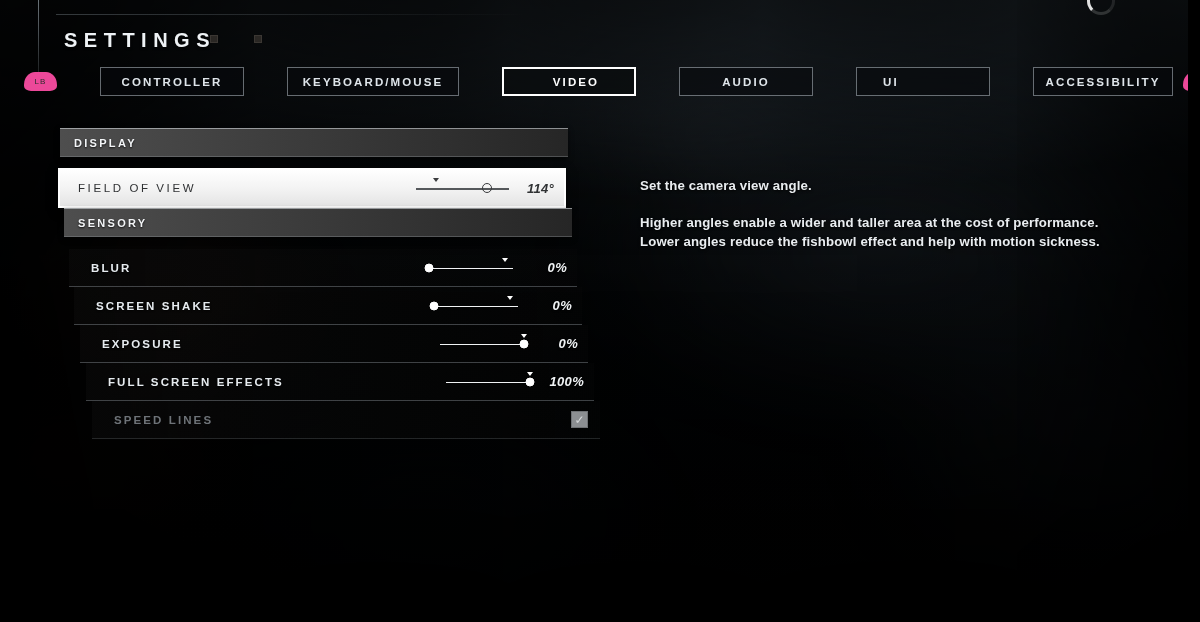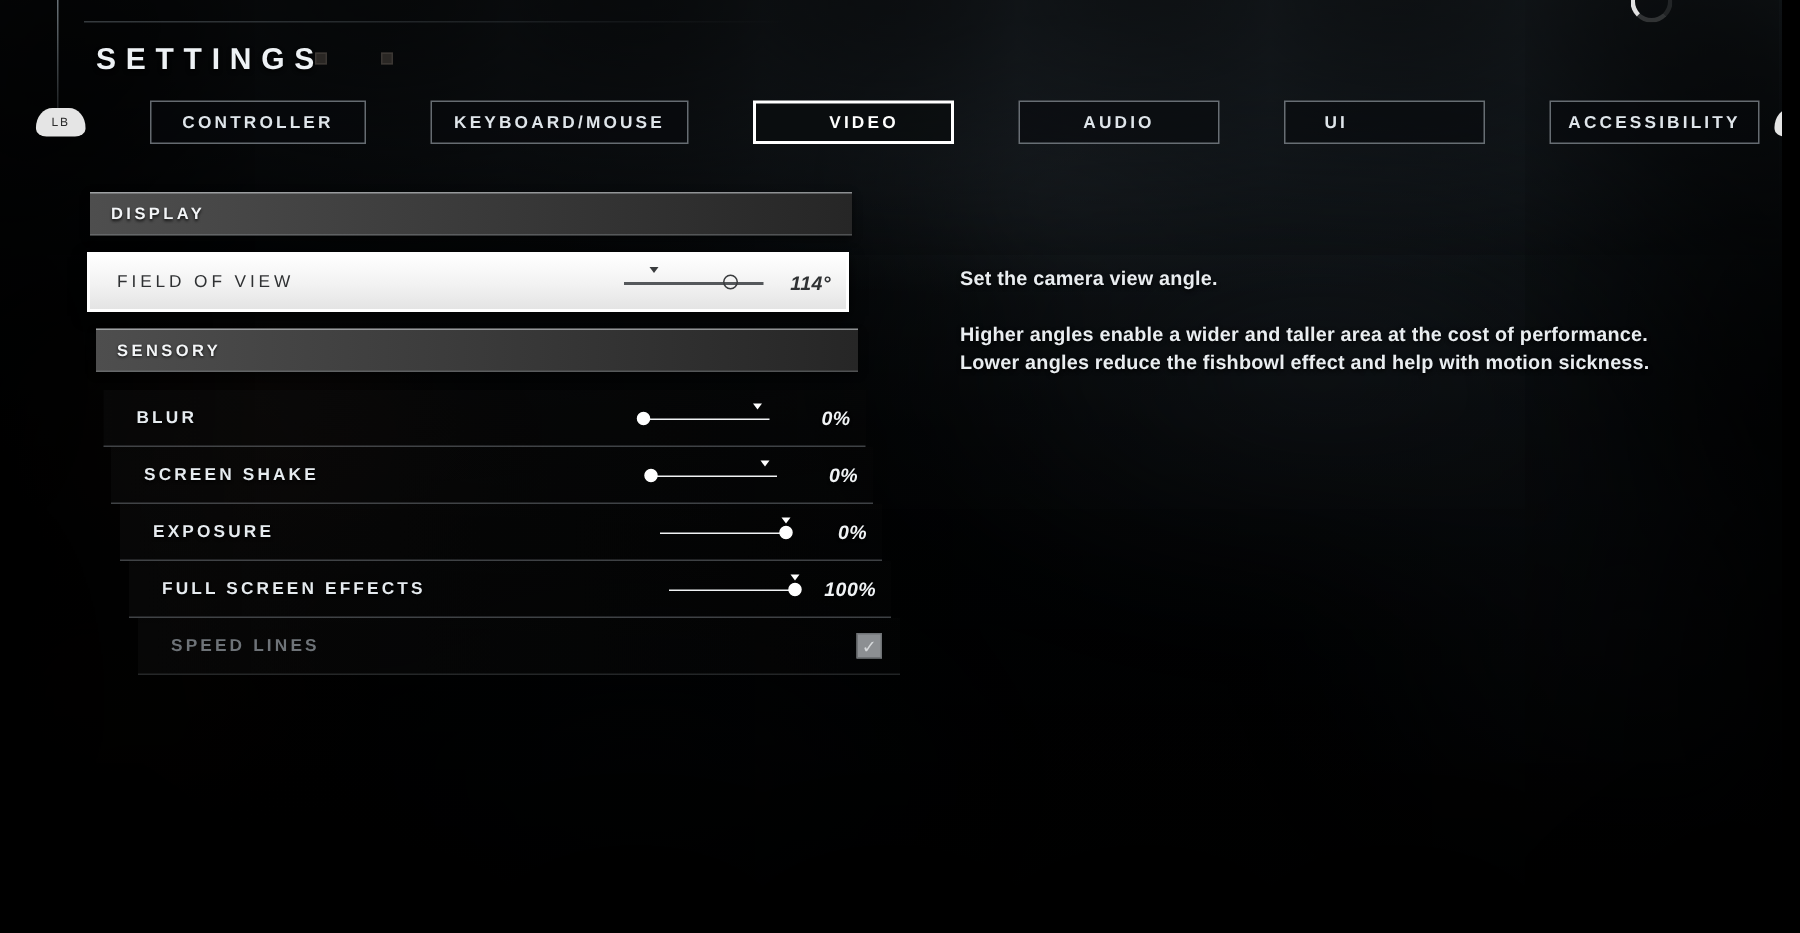--- a/index.html
+++ b/index.html
@@ -83,21 +83,21 @@
     display:block;
   }
 
   
   .tabbar{
     position:absolute; left:24px; top:67px;
     display:flex; align-items:center; gap:10px;
   }
   .bumper{
     width:33px; height:19px;
-    background:#e5e5e5;
+    background:#ec4899;
     border-radius:11px 11px 7px 7px / 13px 13px 5px 5px;
     display:flex; align-items:center; justify-content:center;
     font-size:8px; font-weight:400; letter-spacing:1.2px;
     color:#2b2b2b;
     flex:0 0 auto;
   }
   .tab{
     height:29px;
     border:1px solid rgba(190,200,208,.52);
     background:rgba(8,10,12,.55);
@@ -303,21 +303,21 @@
         <div class="slider">
           <div class="track"></div>
           <div class="tail"></div>
           <div class="marker" id="m-fov" style="left: 24%;"></div>
           <div class="knob hollow" id="k-fov" style="left: 84%;"></div>
         </div>
         <span class="value">114°</span>
       </div>
     </div>
 
-    <div class="row" style="margin-left:8px; width:508px; margin-top:11px;">
+    <div class="row" style="margin-left:8px; width:508px; ">
       <div class="sec-header">
         <span class="label">SENSORY</span>
       </div>
     </div>
 
     <div class="row" style="margin-left:13px; width:508px; margin-top:12px;">
       <div class="opt">
         <span class="label">BLUR</span>
         <div class="slider">
           <div class="track"></div>

